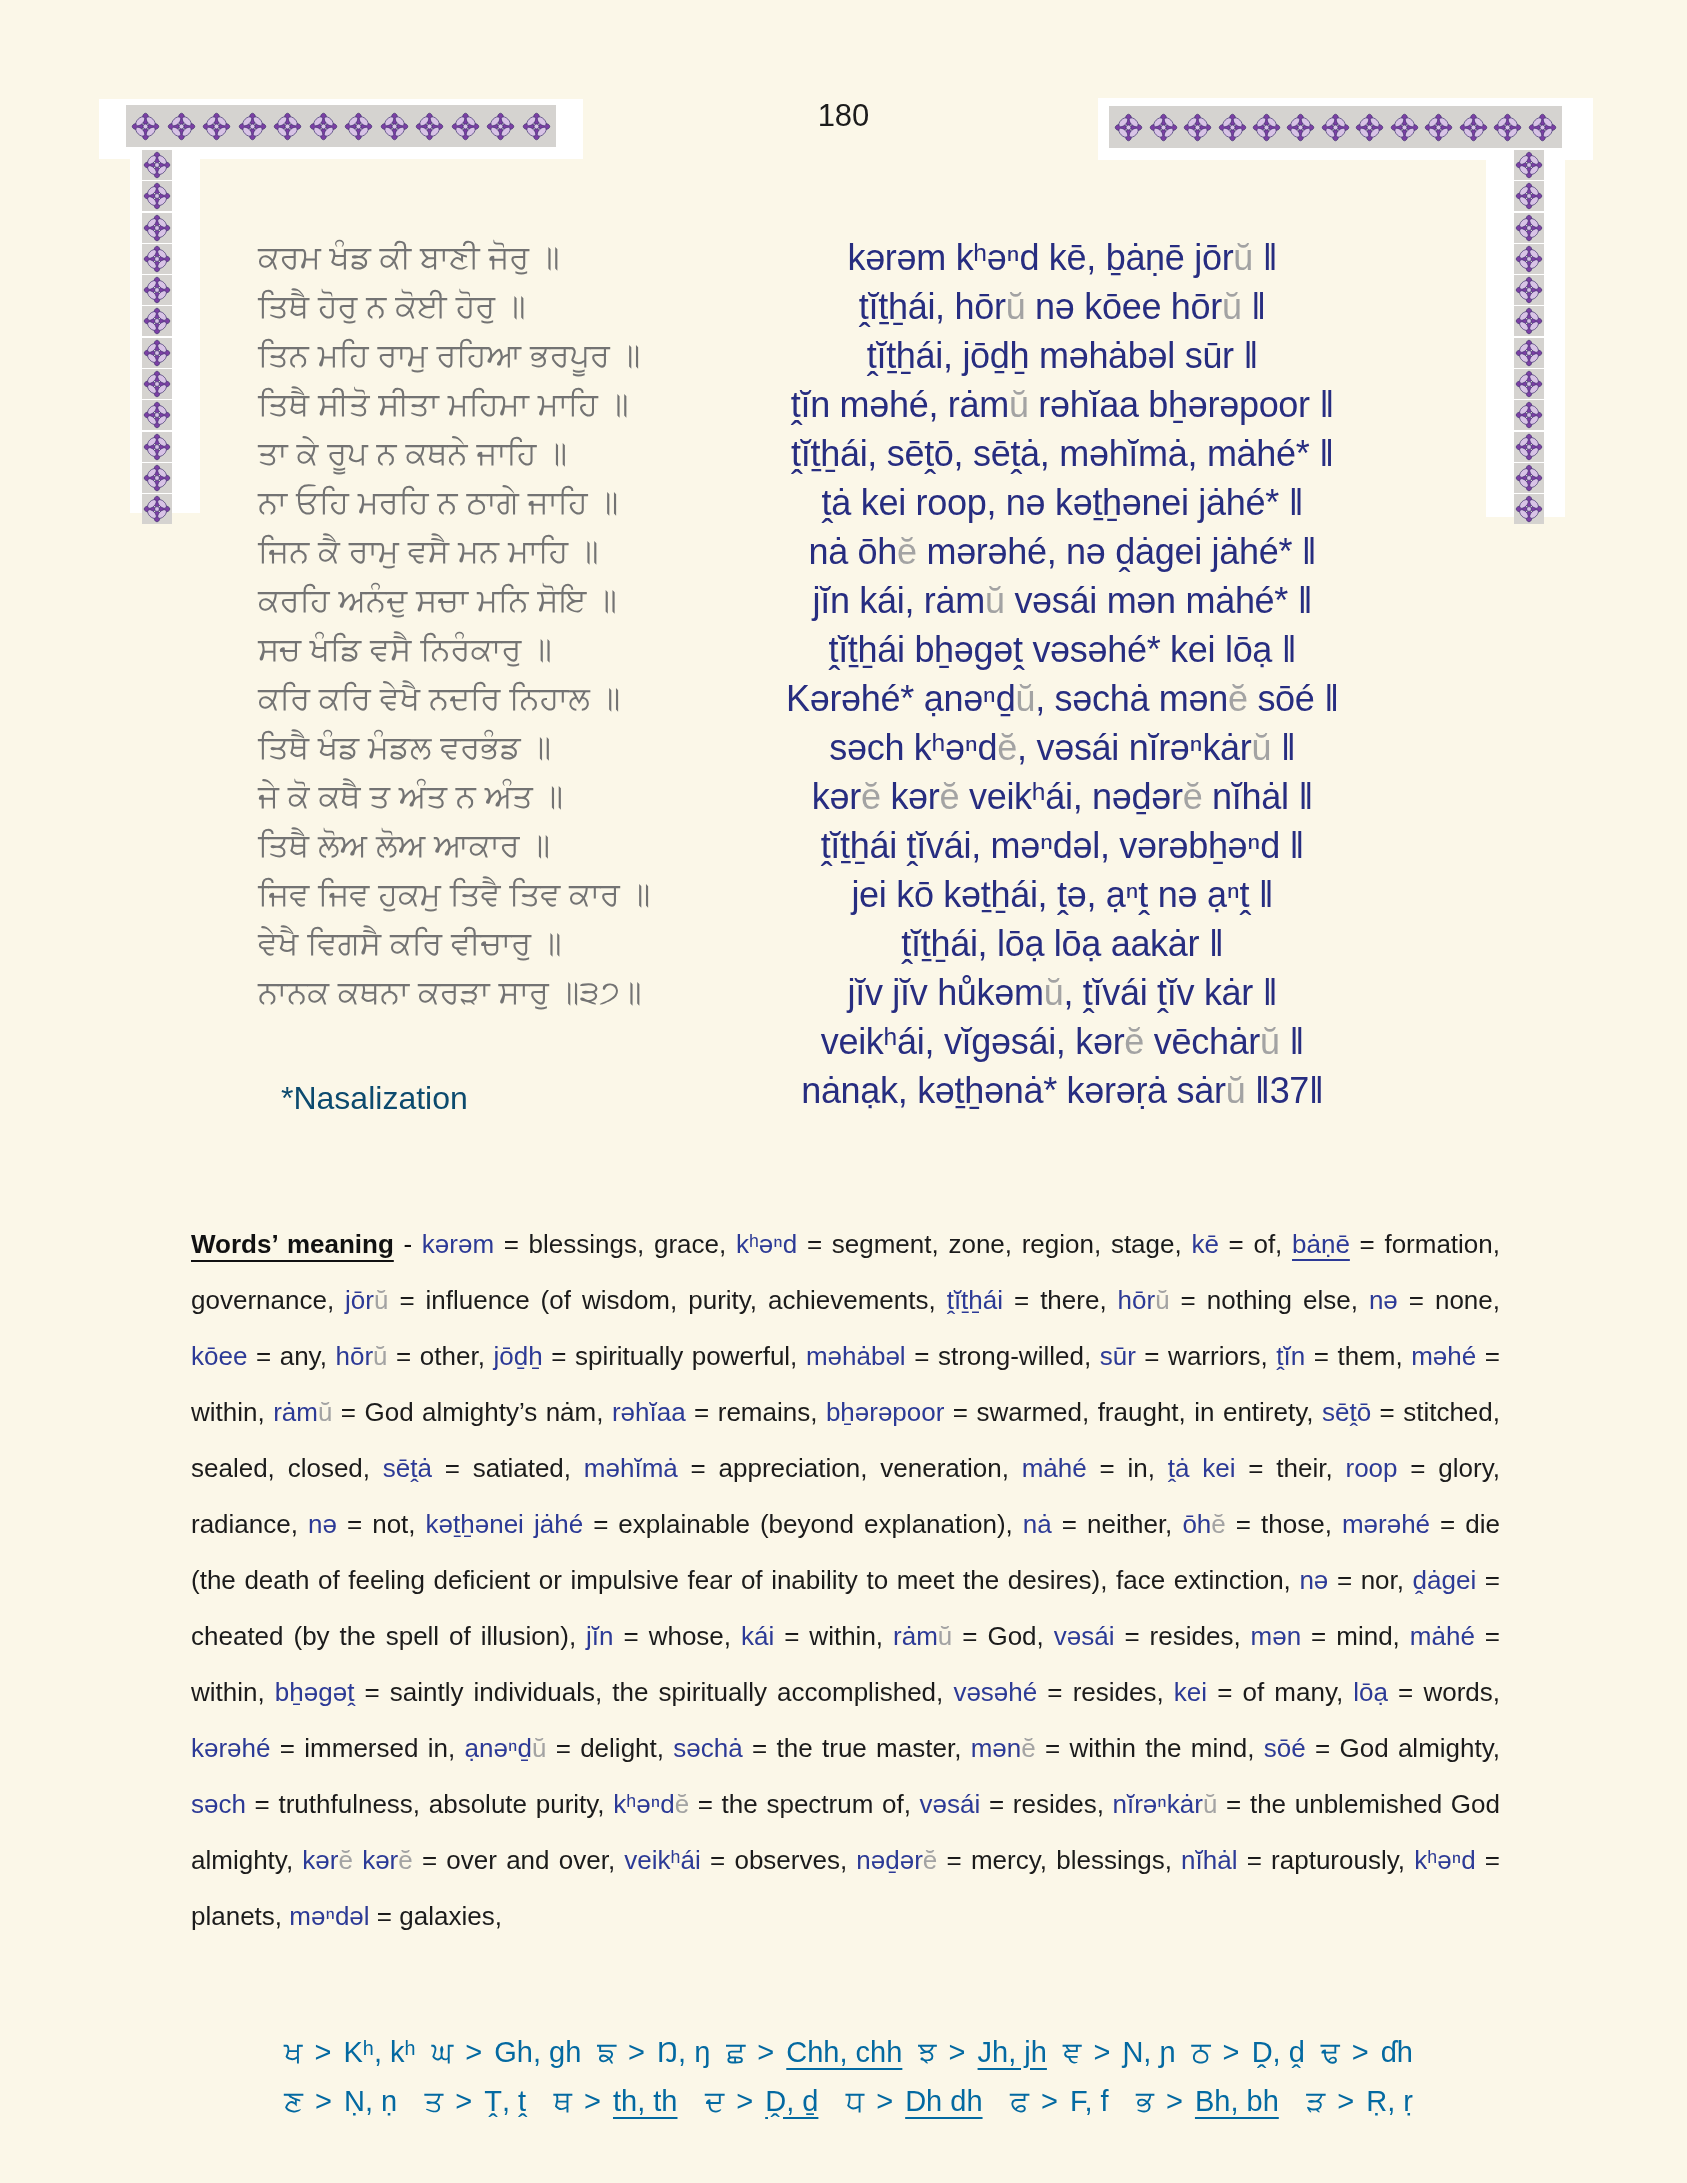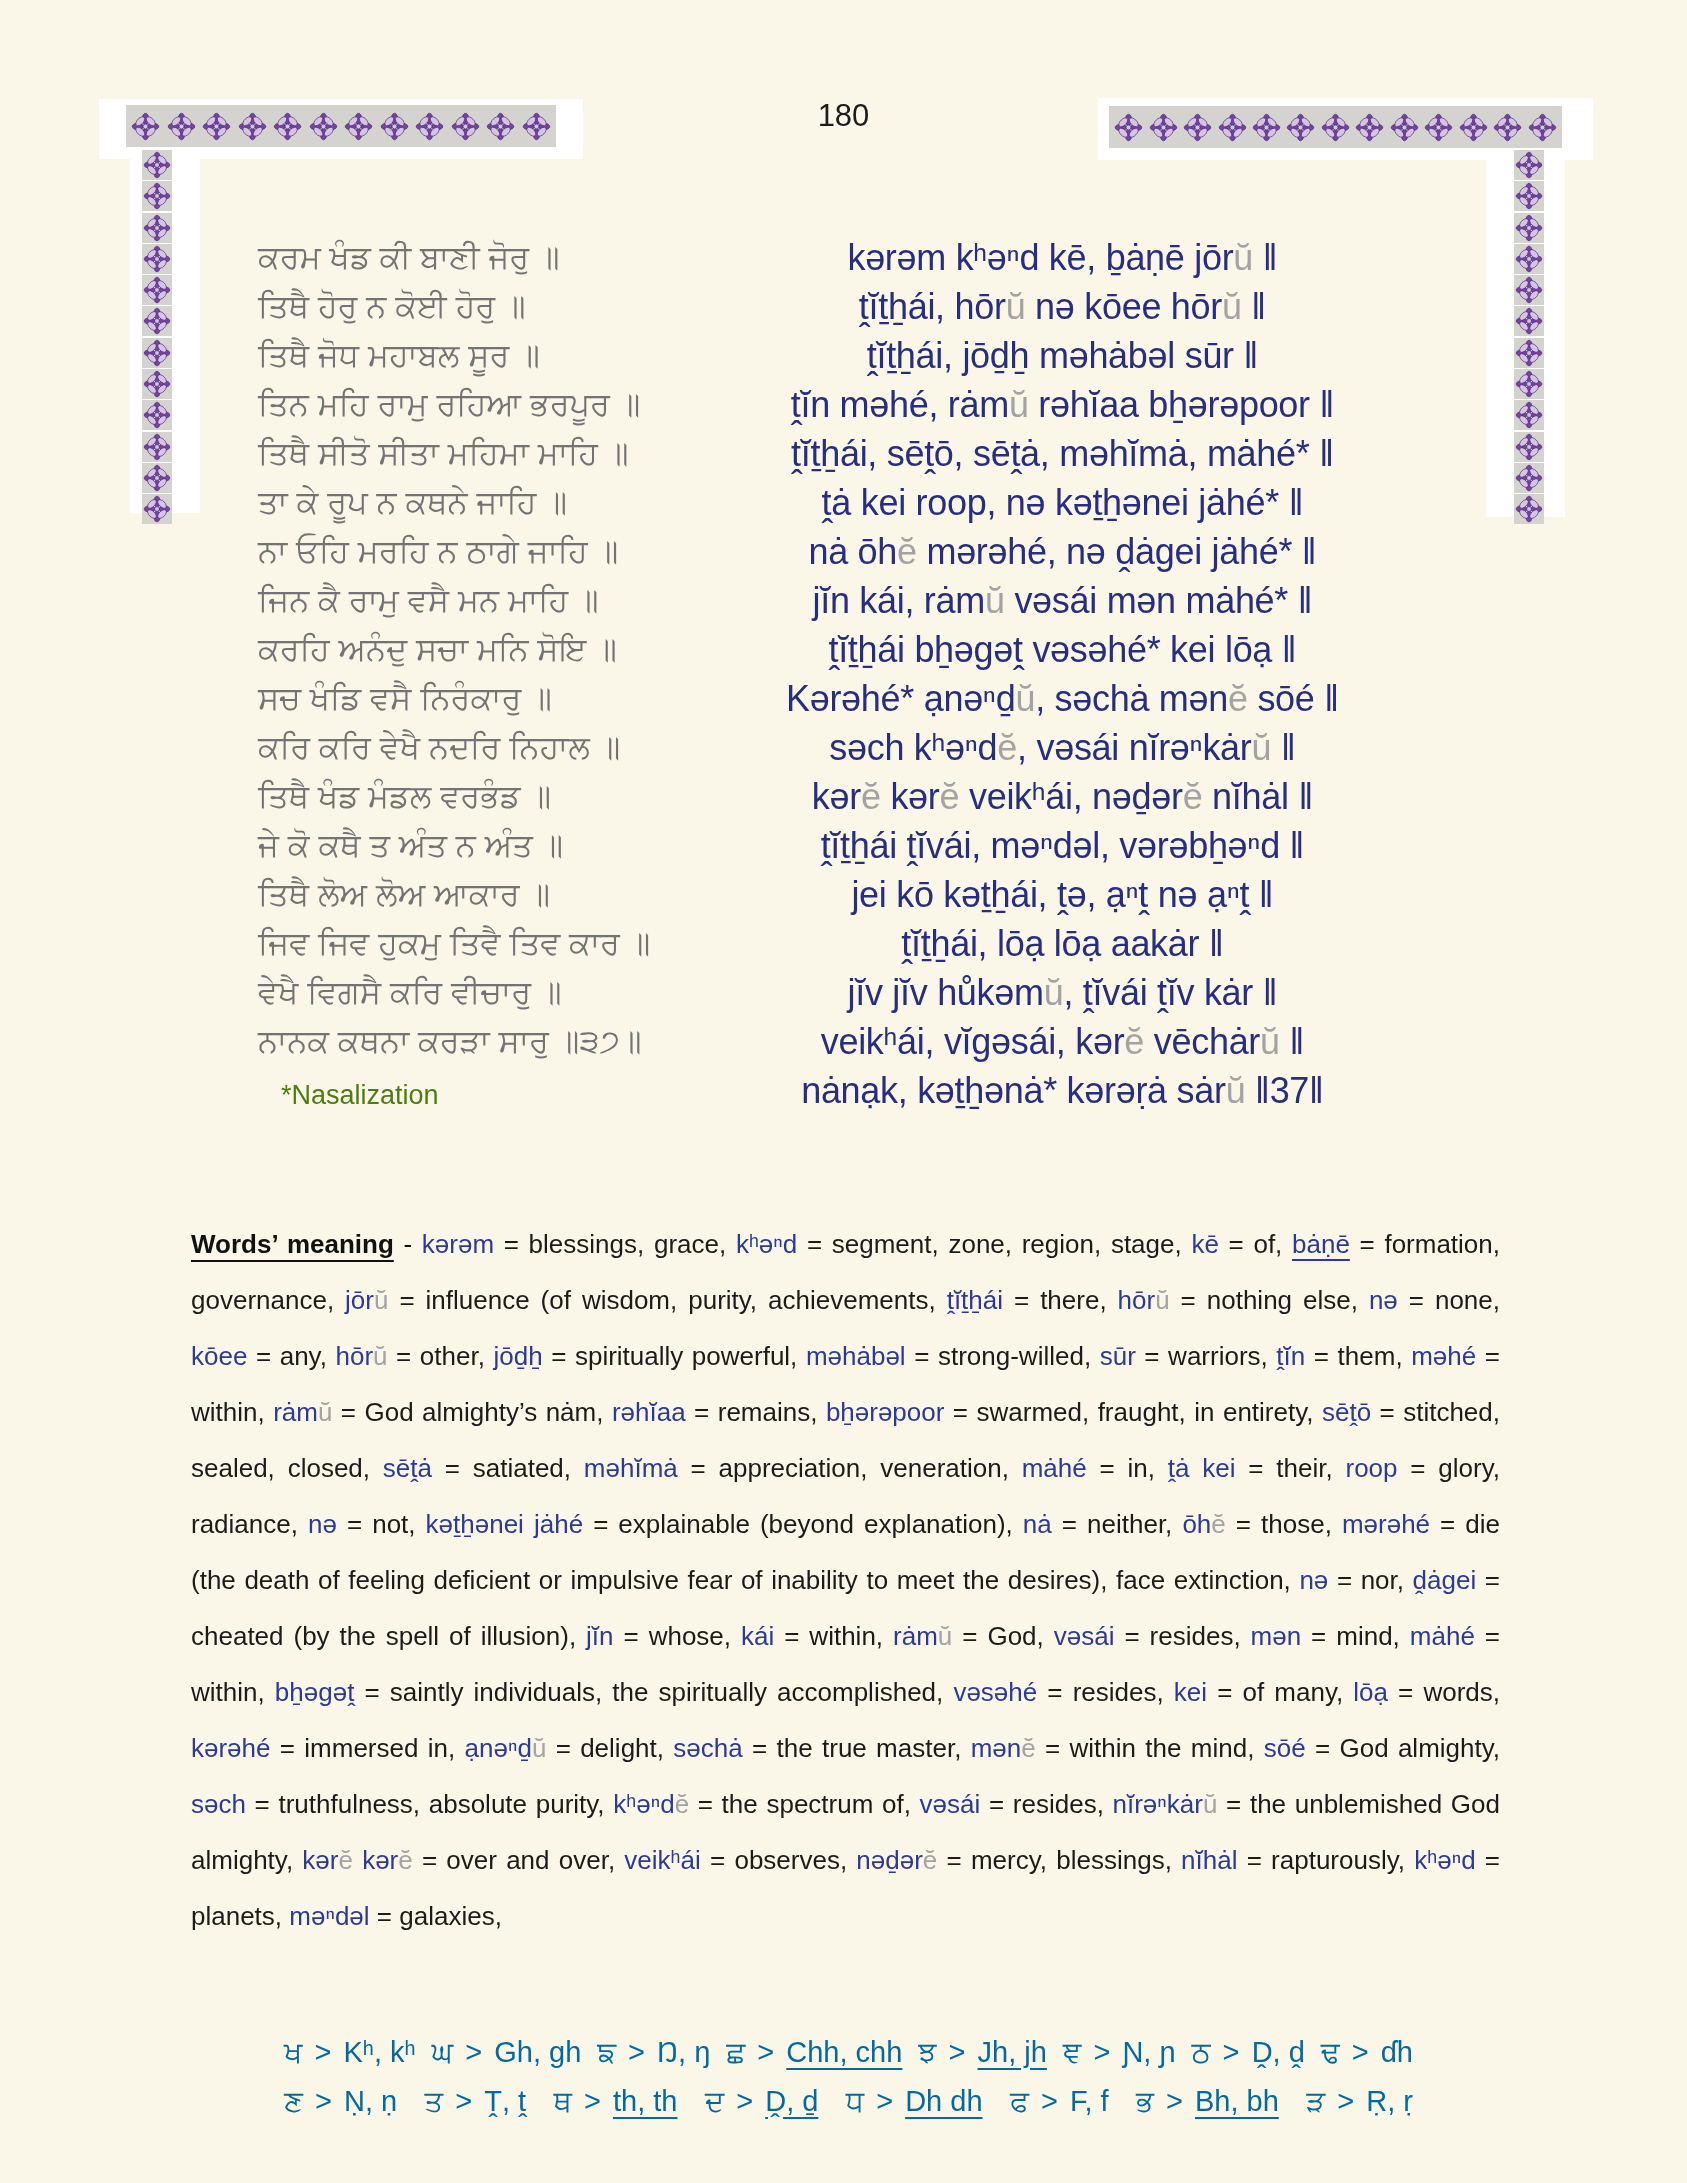--- a/index.html
+++ b/index.html
@@ -29,21 +29,21 @@
   .fl-h{width:29px;height:29px;}
   
   .verse-col{top:233px;}
   .col-gurmukhi{left:258px;}
   .col-translit{left:786px;}
   .g-line,.t-line{height:49px;line-height:49px;white-space:nowrap;}
   .g-line{font-size:32px;color:#737373;}
   .t-line{font-size:36px;color:#272D80;letter-spacing:-0.3px;text-align:center;}
   .gr{color:#A3A3A3;}
   
-  .nasal-note{left:281px;top:1080px;font-size:27px;color:#4d7c0f;}
+  .nasal-note{left:281px;top:1080px;font-size:32px;color:#0c4a6e;}
   
   .meanings{left:191px;top:1190px;width:1309px;font-size:26px;line-height:56px;
     text-align:justify;color:#1b1b1b;}
   .meanings .hd{font-weight:bold;text-decoration:underline;text-underline-offset:6.6px;color:#111;}
   .meanings .sep{color:#111;}
   .seg-b{color:#2C3A96;}
   .seg-k{color:#1b1b1b;}
   .u{text-decoration:underline;text-underline-offset:6px;text-align:center;}
   
   .key{left:284px;top:2028px;width:1129px;font-size:29px;color:#0369a1;}
@@ -277,21 +277,20 @@
     <div class="tile">
       <svg viewBox="0 0 40 40" class="fl">
         <use href="#flower"></use>
       </svg>
     </div>
   </div>
 
 <div class="abs verse-col col-gurmukhi" id="gurmukhi-col">
     <div class="g-line">ਕਰਮ ਖੰਡ ਕੀ ਬਾਣੀ ਜੋਰੁ ॥</div>
     <div class="g-line">ਤਿਥੈ ਹੋਰੁ ਨ ਕੋਈ ਹੋਰੁ ॥</div>
-    <div class="g-line">ਤਿਥੈ ਜੋਧ ਮਹਾਬਲ ਸੂਰ ॥</div>
     <div class="g-line">ਤਿਨ ਮਹਿ ਰਾਮੁ ਰਹਿਆ ਭਰਪੂਰ ॥</div>
     <div class="g-line">ਤਿਥੈ ਸੀਤੋ ਸੀਤਾ ਮਹਿਮਾ ਮਾਹਿ ॥</div>
     <div class="g-line">ਤਾ ਕੇ ਰੂਪ ਨ ਕਥਨੇ ਜਾਹਿ ॥</div>
     <div class="g-line">ਨਾ ਓਹਿ ਮਰਹਿ ਨ ਠਾਗੇ ਜਾਹਿ ॥</div>
     <div class="g-line">ਜਿਨ ਕੈ ਰਾਮੁ ਵਸੈ ਮਨ ਮਾਹਿ ॥</div>
     <div class="g-line">ਕਰਹਿ ਅਨੰਦੁ ਸਚਾ ਮਨਿ ਸੋਇ ॥</div>
     <div class="g-line">ਸਚ ਖੰਡਿ ਵਸੈ  ਨਿਰੰਕਾਰੁ ॥</div>
     <div class="g-line">ਕਰਿ ਕਰਿ ਵੇਖੈ ਨਦਰਿ ਨਿਹਾਲ ॥</div>
     <div class="g-line">ਤਿਥੈ ਖੰਡ ਮੰਡਲ ਵਰਭੰਡ ॥</div>
     <div class="g-line">ਜੇ ਕੋ ਕਥੈ ਤ ਅੰਤ ਨ ਅੰਤ ॥</div>

